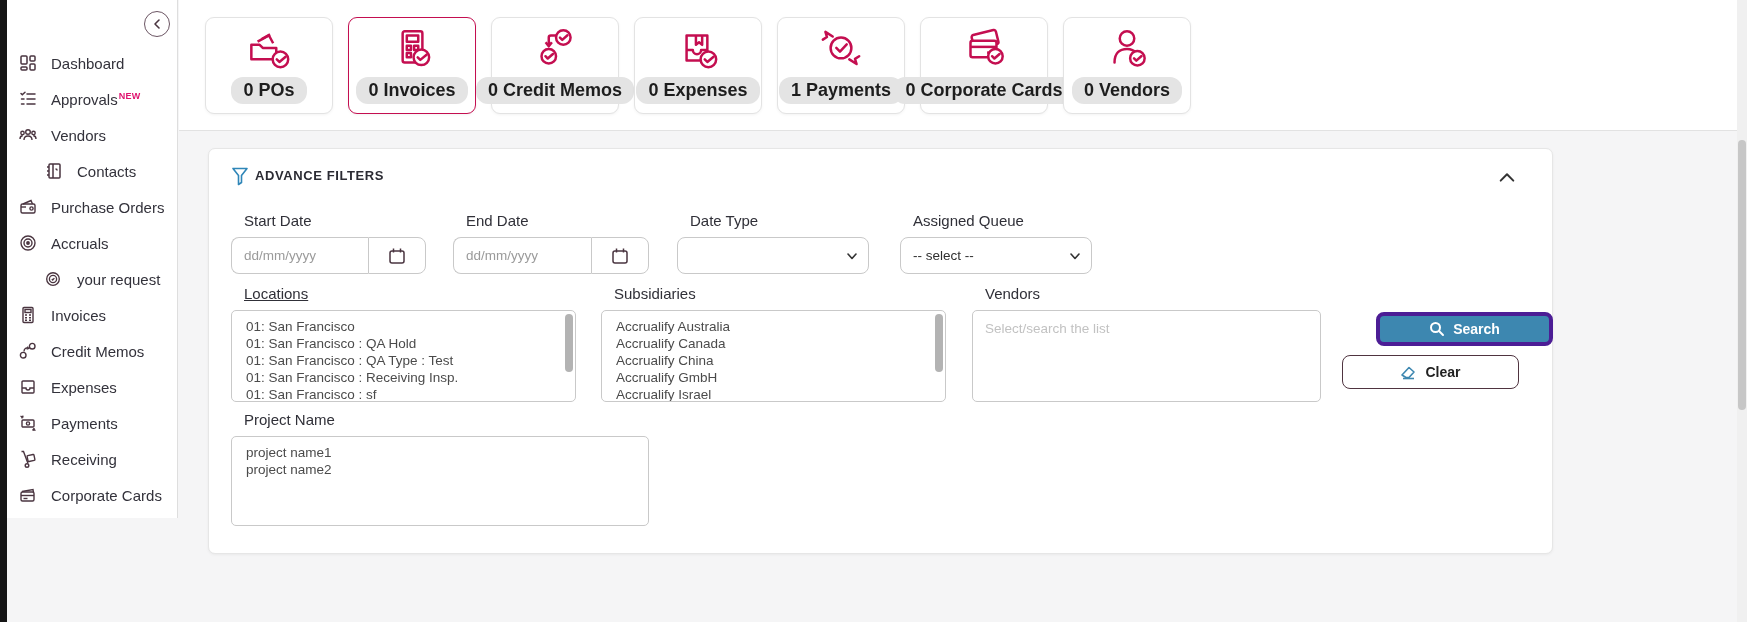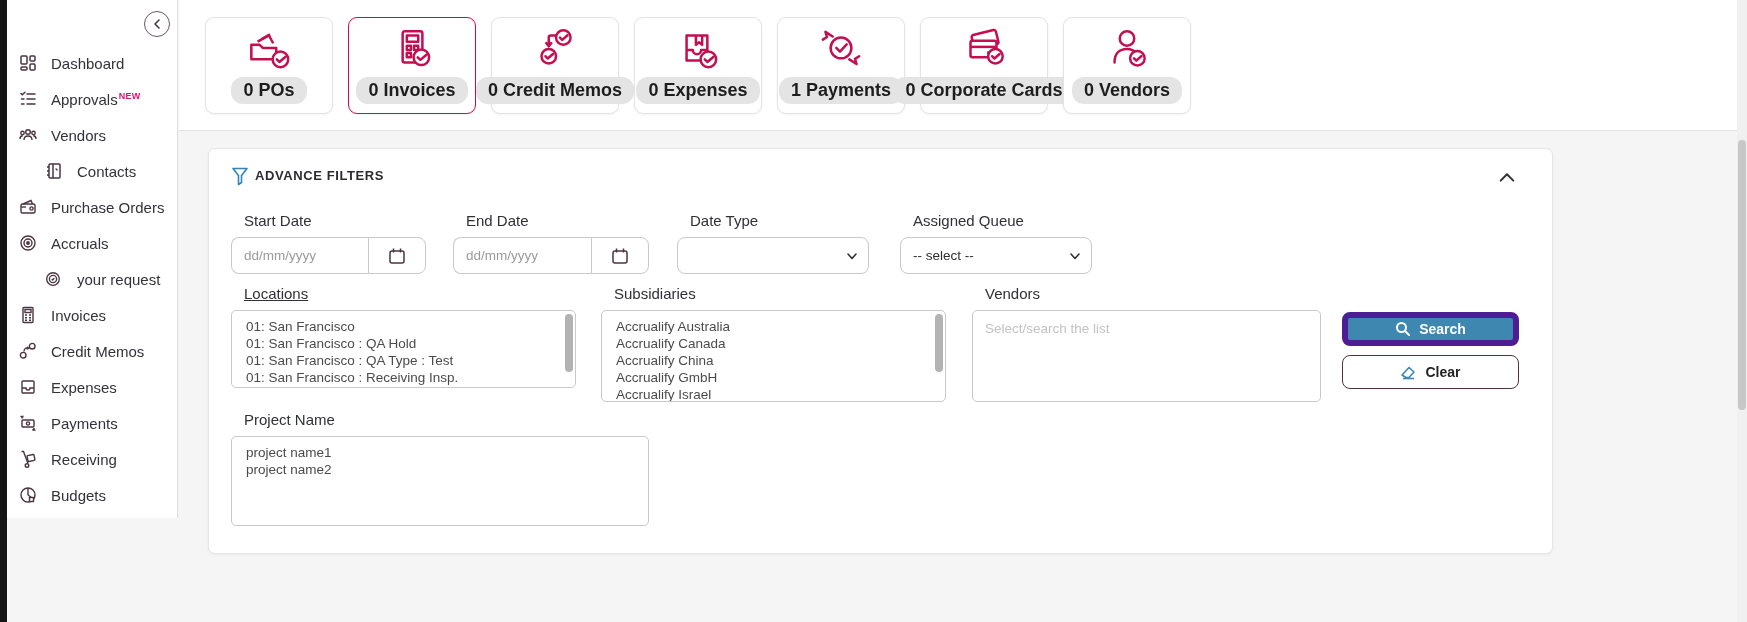--- a/index.html
+++ b/index.html
@@ -41,21 +41,21 @@
   .selectbox .chev { position:absolute; right:10px; top:12px; }
 
   .listbox { position:absolute; border:1px solid #c9c9c9; border-radius:5px; background:#fff; overflow:hidden; padding-top:7px; }
   .lopt { font-size:13.5px; color:#4b4b4b; line-height:17px; padding-left:14px; white-space:nowrap; cursor:pointer; }
   .scroll-thumb { position:absolute; right:2px; top:3px; width:8px; height:58px; border-radius:4px; background:#b3b3b3; cursor:pointer; }
 
   .vendors-input { position:absolute; border:1px solid #c9c9c9; border-radius:5px; background:#fff; resize:none; padding:10px 12px; font-size:13.5px; font-family:"Liberation Sans",sans-serif; color:#333; outline:none; }
   .vendors-input::placeholder { color:#c2c2c2; }
 
   .btn { position:absolute; width:177px; height:34px; border-radius:8px; display:flex; align-items:center; justify-content:center; gap:8px; font-size:14px; font-weight:600; cursor:pointer; }
-  .btn-search { background:#3d87b0; color:#fff; border:6px solid #4c1d95; }
+  .btn-search { background:#3d87b0; color:#fff; border:4px solid #4c1d95;margin-left:34px; }
   .btn-clear { background:#fff; color:#222; border:1px solid #4f3440; }
 
   
   .page-scroll { position:absolute; right:0; top:0; width:10px; height:622px; background:#f0f0f0; z-index:6; }
   .page-scroll .pthumb { position:absolute; left:1px; top:140px; width:8px; height:270px; border-radius:4px; background:#c7c7c7; cursor:pointer; }
 </style>
 </head>
 <body>
 
 <div class="edge-strip"></div>
@@ -210,20 +210,31 @@
       <span class="sicon">
           <svg width="20" height="20" viewBox="0 0 20 20" fill="none" stroke="currentColor" stroke-width="1.4">
             <path d="M3.5 2.5 h2 l4.5 12"></path>
             <circle cx="9" cy="16.5" r="1.8"></circle>
             <rect x="9.5" y="6" width="7" height="6" rx="0.8" transform="rotate(-12 13 9)"></rect>
           </svg>
         </span>
       <span class="slabel"><span>Receiving</span></span>
     </div>
 
+    <div class="side-item">
+      <span class="sicon">
+          <svg width="20" height="20" viewBox="0 0 20 20" fill="none" stroke="currentColor" stroke-width="1.4">
+            <path d="M4 6.5 l11-2 0.5 3"></path>
+            <rect x="3" y="7" width="13" height="9" rx="1.5"></rect>
+            <line x1="3" y1="10.5" x2="16" y2="10.5"></line>
+            <line x1="5.5" y1="13.5" x2="9.5" y2="13.5"></line>
+          </svg>
+        </span>
+      <span class="slabel"><span>Corporate Cards</span></span>
+    </div>
 
     <div class="side-item">
       <span class="sicon">
           <svg width="20" height="20" viewBox="0 0 20 20" fill="none" stroke="currentColor" stroke-width="1.4">
             <circle cx="10" cy="10" r="7"></circle>
             <path d="M10 10 V3"></path>
             <path d="M10 10 l5.5 4"></path>
             <rect x="11.5" y="12.5" width="4" height="4" fill="#fff" stroke="currentColor"></rect>
           </svg>
         </span>
@@ -376,21 +387,21 @@
       <span>-- select --</span>
       <span class="chev"><svg width="12" height="12" viewBox="0 0 12 12">
             <polyline points="2,4 6,8.5 10,4" fill="none" stroke="#333" stroke-width="1.6" stroke-linecap="round" stroke-linejoin="round"></polyline>
           </svg></span>
     </div>
 
     <div class="flabel" style="left:35px; top:136px;text-decoration:underline;">Locations</div>
     <div class="flabel" style="left:405px; top:136px;">Subsidiaries</div>
     <div class="flabel" style="left:776px; top:136px;">Vendors</div>
 
-    <div class="listbox" style="left:22px; top:161px; width:345px; height:78px;">
+    <div class="listbox" style="left:22px; top:161px; width:345px; height:92px;">
       <div class="lopt">01: San Francisco</div>
       <div class="lopt">01: San Francisco : QA Hold</div>
       <div class="lopt">01: San Francisco : QA Type : Test</div>
       <div class="lopt">01: San Francisco : Receiving Insp.</div>
       <div class="lopt">01: San Francisco : sf</div>
       <div class="scroll-thumb"></div>
     </div>
 
     <div class="listbox" style="left:392px; top:161px; width:345px; height:92px;">
       <div class="lopt">Accrualify Australia</div>

